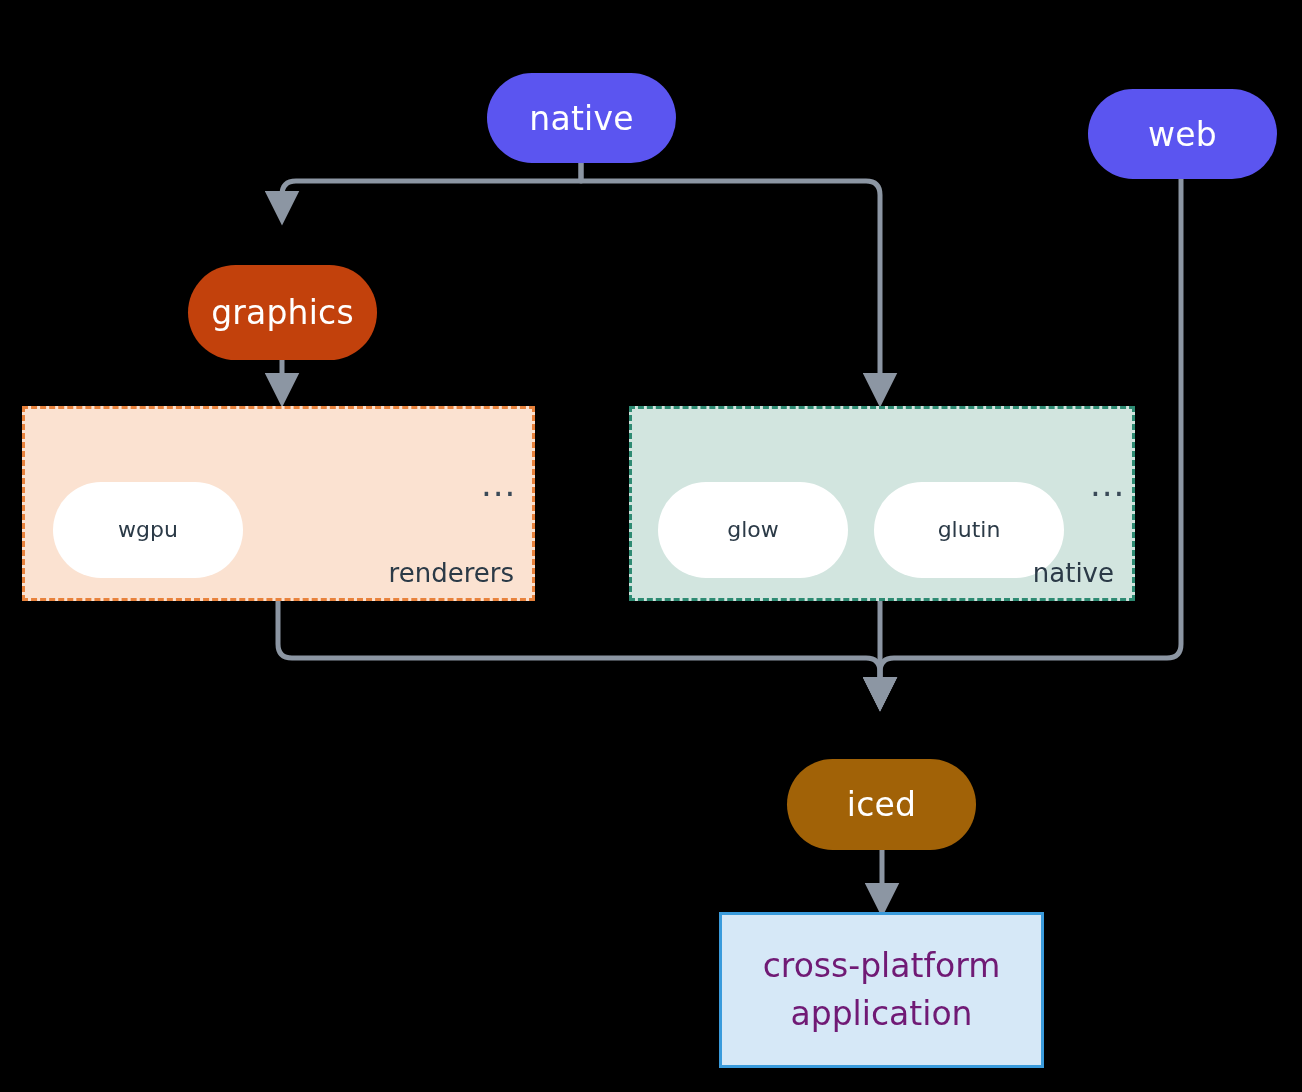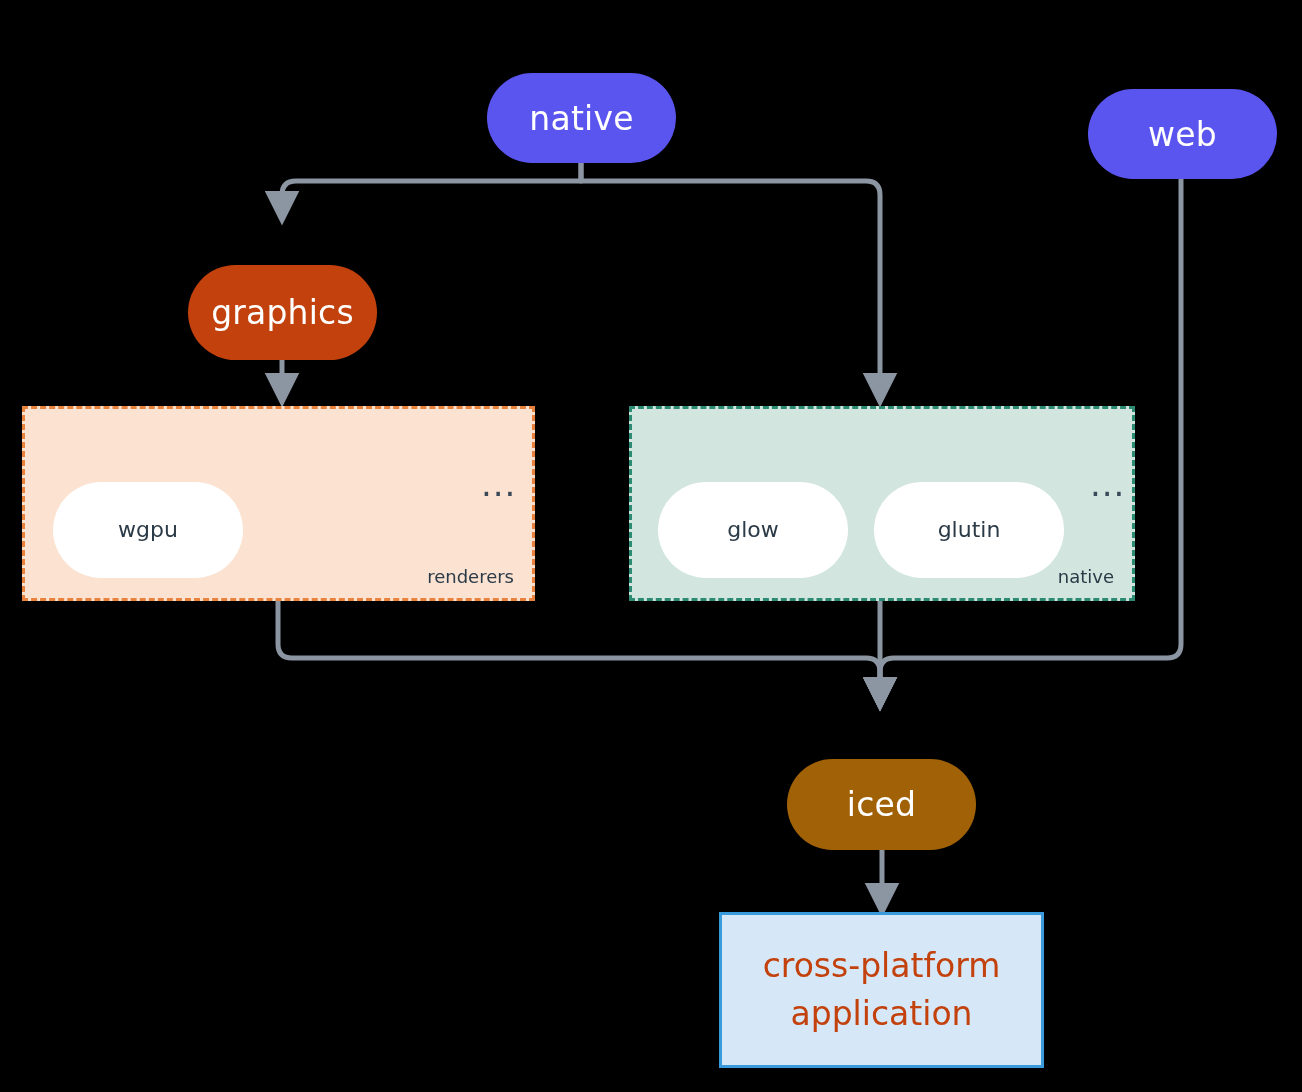--- a/index.html
+++ b/index.html
@@ -49,21 +49,21 @@
     line-height: 1;
   }
   .group-box {
     position: absolute;
     box-sizing: border-box;
   }
   .group-tag {
     position: absolute;
     right: 18px;
     bottom: 12px;
-    font-size: 18px;
+    font-size: 26px;
     color: #2b3a47;
     line-height: 1;
   }
   .ellipsis {
     position: absolute;
     font-size: 34px;
     color: #3a4a58;
     line-height: 1;
     letter-spacing: 1px;
   }
@@ -71,21 +71,21 @@
     position: absolute;
     box-sizing: border-box;
     display: flex;
     flex-direction: column;
     align-items: center;
     justify-content: center;
     gap: 12px;
   }
   .rect-line {
     font-size: 33px;
-    color: #c2410c;
+    color: #701a75;
     line-height: 1.1;
   }
   svg.edges {
     position: absolute;
     left: 0;
     top: 0;
     width: 1302px;
     height: 1092px;
     pointer-events: none;
   }

